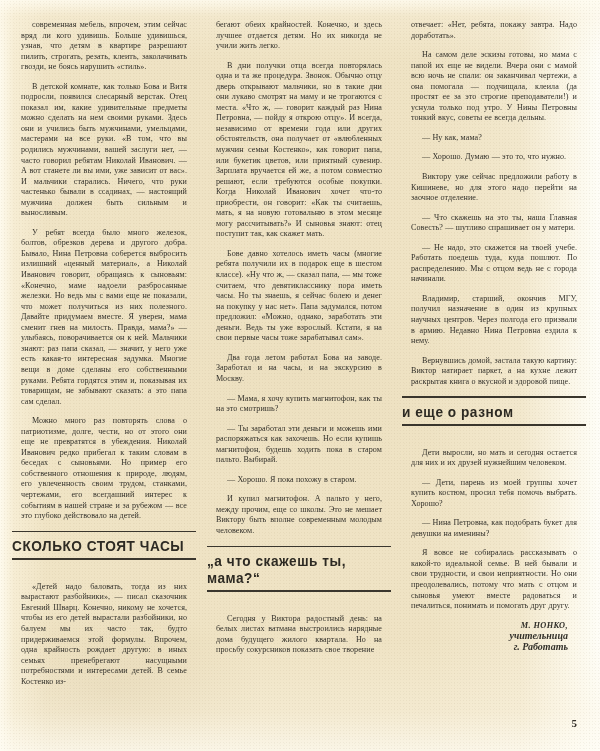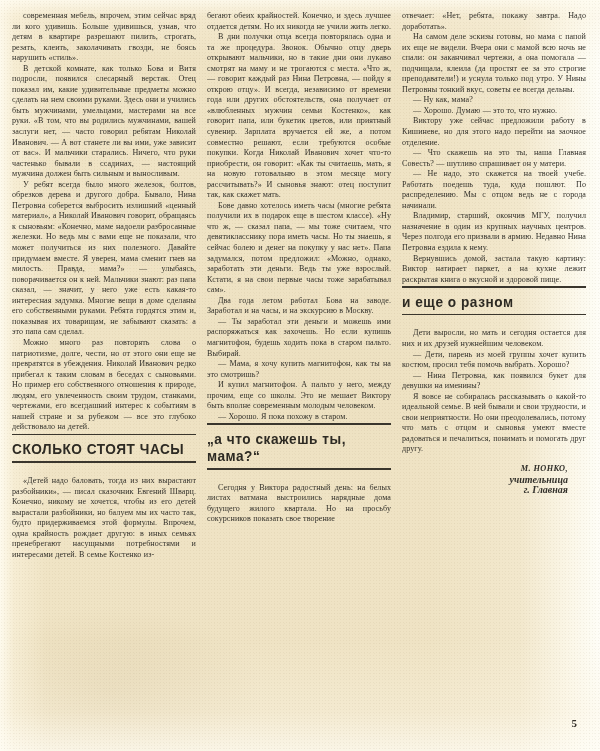--- a/index.html
+++ b/index.html
@@ -87,21 +87,21 @@
     gap: 11px;
     height: 100%;
   }
   .col {
     width: 184px;
     flex: 0 0 184px;
     position: relative;
   }
 
   p.body {
-    margin: 0;
+    margin: 9px;
     font-size: 8.1px;
     line-height: 10.55px;
     text-align: justify;
     text-indent: 11px;
     letter-spacing: 0.06px;
     word-spacing: 0.2px;
     color: #32302a;
     -webkit-font-smoothing: none;
   }
   p.body.noindent { text-indent: 0; }
@@ -199,24 +199,24 @@
         <div class="headspace-sm"></div>
 
         <p class="body">«Детей надо баловать, тогда из них вырастают разбойники», — писал сказочник Евгений Шварц. Конечно, никому не хочется, чтобы из его детей вырастали разбойники, но балуем мы их часто так, будто придерживаемся этой формулы. Впрочем, одна крайность рождает другую: в иных семьях пренебрегают насущными потребностями и интересами детей. В семье Костенко из-</p>
       </div>
 
       <div class="col col-2">
         <p class="body noindent">бегают обеих крайностей. Конечно, и здесь лучшее отдается детям. Но их никогда не учили жить легко.</p>
         <p class="body">В дни получки отца всегда повторялась одна и та же процедура. Звонок. Обычно отцу дверь открывают мальчики, но в такие дни они лукаво смотрят на маму и не трогаются с места. «Что ж, — говорит каждый раз Нина Петровна, — пойду я открою отцу». И всегда, независимо от времени года или других обстоятельств, она получает от «влюбленных мужчин семьи Костенко», как говорит папа, или букетик цветов, или приятный сувенир. Зарплата вручается ей же, а потом совместно решают, если требуются особые покупки. Когда Николай Иванович хочет что-то приобрести, он говорит: «Как ты считаешь, мать, я на новую готовальню в этом месяце могу рассчитывать?» И сыновья знают: отец поступит так, как скажет мать.</p>
         <p class="body">Бове давно хотелось иметь часы (многие ребята получили их в подарок еще в шестом классе). «Ну что ж, — сказал папа, — мы тоже считаем, что девятикласснику пора иметь часы. Но ты знаешь, я сейчас болею и денег на покупку у нас нет». Папа задумался, потом предложил: «Можно, однако, заработать эти деньги. Ведь ты уже взрослый. Кстати, я на свои первые часы тоже зарабатывал сам».</p>
         <p class="body">Два года летом работал Бова на заводе. Заработал и на часы, и на экскурсию в Москву.</p>
+        <p class="body">— Мама, я хочу купить магнитофон, как ты на это смотришь?</p>
         <p class="body">— Ты заработал эти деньги и можешь ими распоряжаться как захочешь. Но если купишь магнитофон, будешь ходить пока в старом пальто. Выбирай.</p>
-        <p class="body">— Мама, я хочу купить магнитофон, как ты на это смотришь?</p>
+        <p class="body">— Хорошо. Я пока похожу в старом.</p>
         <p class="body">И купил магнитофон. А пальто у него, между прочим, еще со школы. Это не мешает Виктору быть вполне современным молодым человеком.</p>
-        <p class="body">— Хорошо. Я пока похожу в старом.</p>
 
         <div class="section-head">
           <div class="rule top"></div>
           <h2 class="two-line"><span>„а что скажешь ты,</span><br><span>мама?“</span></h2>
           <div class="rule bottom"></div>
         </div>
         <div class="headspace-sm"></div>
 
         <p class="body">Сегодня у Виктора радостный день: на белых листах ватмана выстроились нарядные дома будущего жилого квартала. Но на просьбу сокурсников показать свое творение</p>
       </div>
@@ -234,27 +234,27 @@
 
         <div class="section-head">
           <div class="rule top"></div>
           <h2>и еще о разном</h2>
           <div class="rule bottom"></div>
         </div>
         <div class="headspace-sm"></div>
 
         <p class="body">Дети выросли, но мать и сегодня остается для них и их друзей нужнейшим человеком.</p>
         <p class="body">— Дети, парень из моей группы хочет купить костюм, просил тебя помочь выбрать. Хорошо?</p>
-        <p class="body">— Нина Петровна, как появился букет для девушки на именины?</p>
+        <p class="body">— Нина Петровна, как подобрать букет для девушки на именины?</p>
         <p class="body">Я вовсе не собиралась рассказывать о какой-то идеальной семье. В ней бывали и свои трудности, и свои неприятности. Но они преодолевались, потому что мать с отцом и сыновья умеют вместе радоваться и печалиться, понимать и помогать друг другу.</p>
 
         <div class="signature">
           <span class="name">М. НОНКО,</span>
           <span class="role">учительница</span>
-          <span class="city">г. Главная</span>
+          <span class="city">г. Работать</span>
         </div>
       </div>
 
     </div>
   </div>
 
   <div class="page-number">5</div>
 </div>
 
 </body></html>

